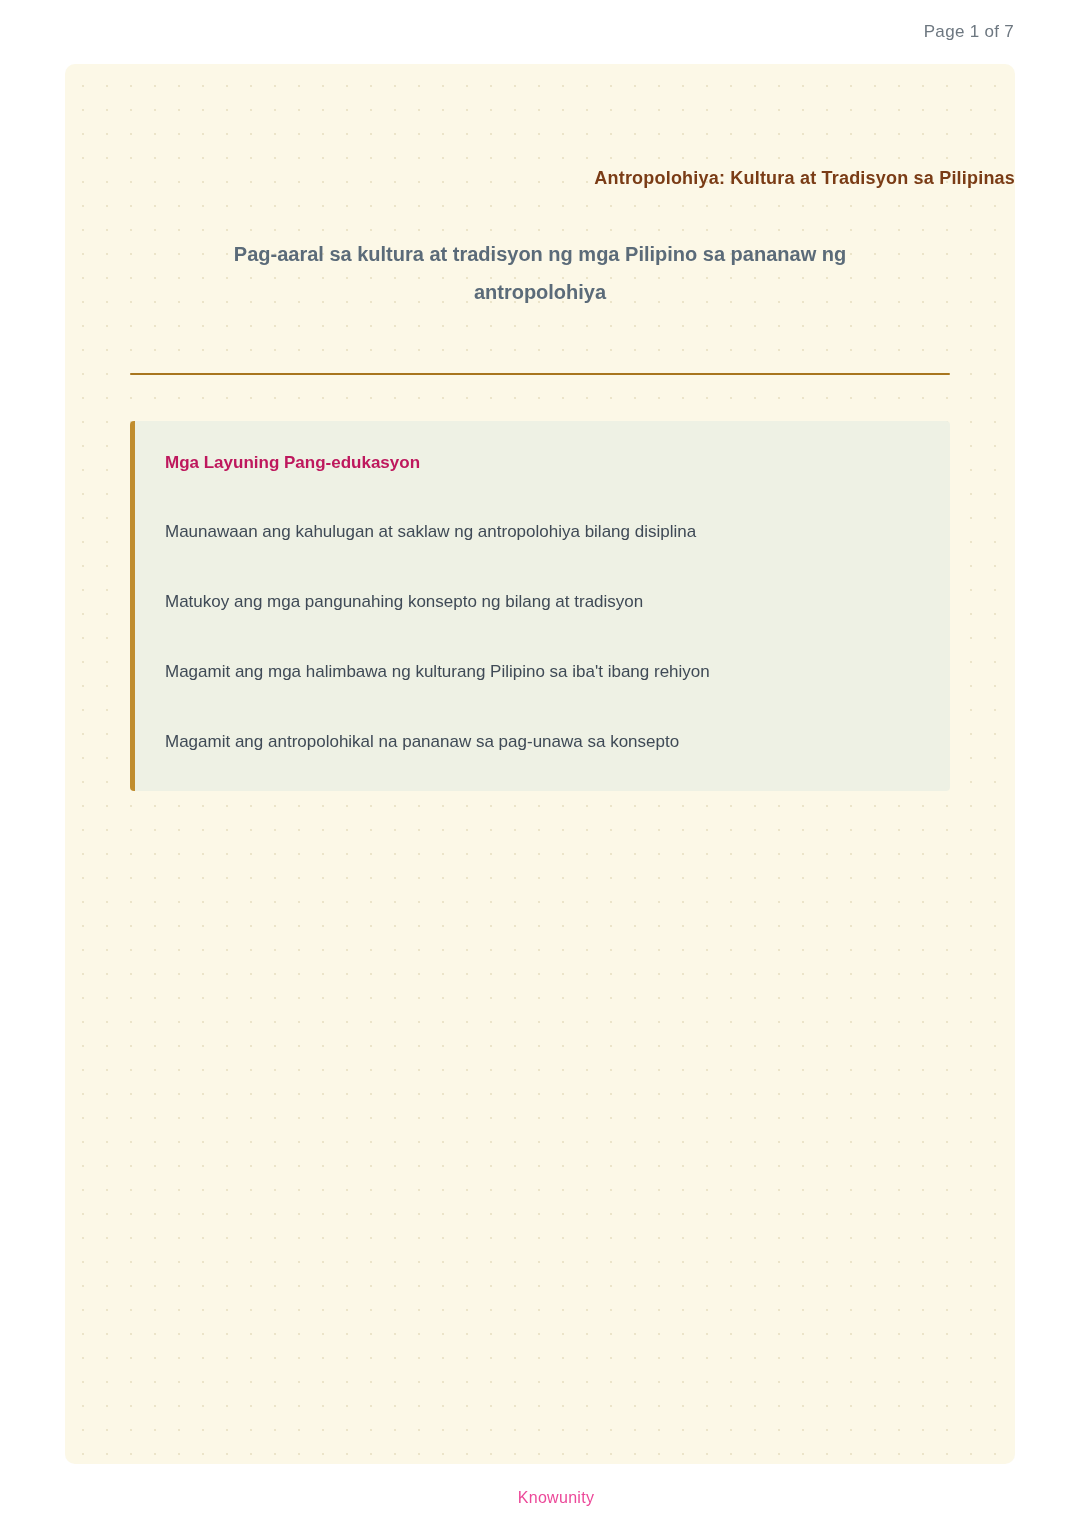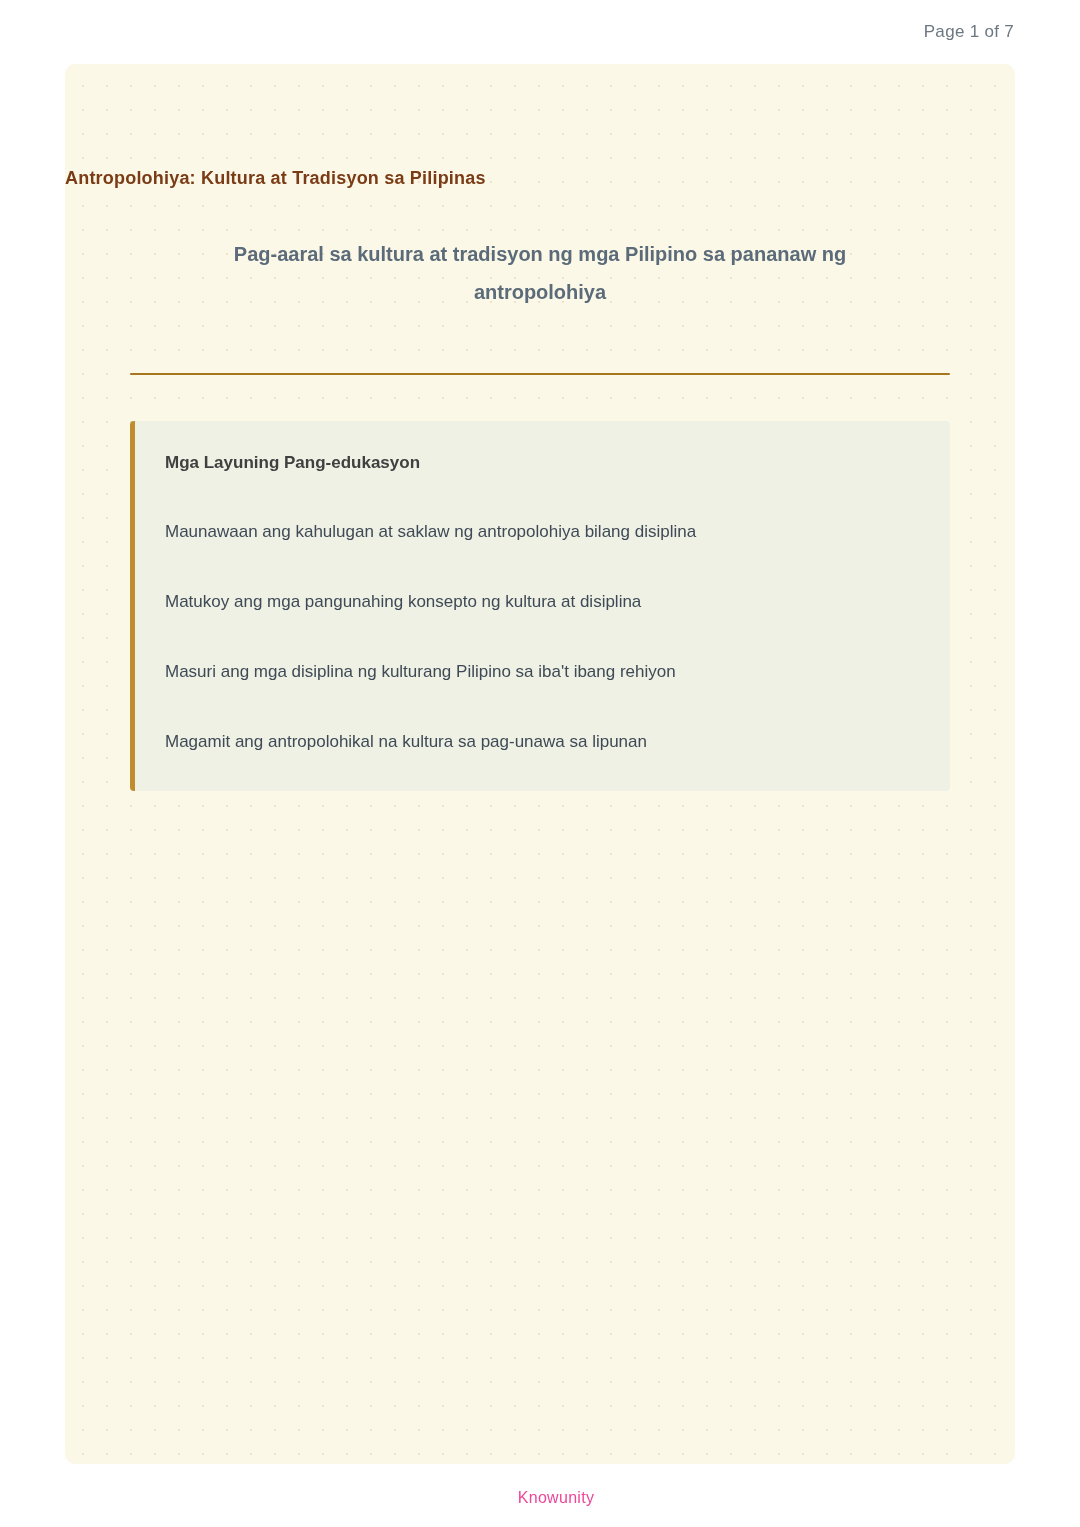--- a/index.html
+++ b/index.html
@@ -31,21 +31,21 @@
     height: 1400px;
     background-color: #fcf8e7;
     background-image: radial-gradient(circle, rgba(176, 155, 98, 0.22) 1.2px, transparent 1.4px);
     background-size: 24px 24px;
     background-position: 6px 10px;
     border-radius: 10px;
   }
 
   .page-title {
     margin-top: 104px;
-    text-align: left;
+    text-align: right;
     font-size: 18px;
     font-weight: 700;
     color: #7a3c16;
     letter-spacing: 0.2px;
   }
 
   .page-subtitle {
     margin: 46px auto 0 auto;
     max-width: 640px;
     text-align: center;
@@ -66,21 +66,21 @@
     margin: 46px 65px 0 65px;
     background: #eef1e4;
     border-left: 5px solid #c08d2e;
     border-radius: 4px;
     padding: 32px 36px 34px 30px;
   }
 
   .objectives-heading {
     font-size: 17px;
     font-weight: 700;
-    color: #404040;
+    color: #be185d;
     margin-bottom: 12px;
   }
 
   .objective-item {
     font-size: 17px;
     color: #3f4a56;
     line-height: 22px;
     margin-bottom: 24px;
     margin-top: 48px;
   }
@@ -111,23 +111,23 @@
 
   <p class="page-subtitle">Pag-aaral sa kultura at tradisyon ng mga Pilipino sa pananaw ng antropolohiya</p>
 
   <div class="divider"></div>
 
   <section class="objectives-box">
     <h2 class="objectives-heading">Mga Layuning Pang-edukasyon</h2>
 
     <div class="objective-item">Maunawaan ang kahulugan at saklaw ng antropolohiya bilang disiplina</div>
 
-    <div class="objective-item">Matukoy ang mga pangunahing konsepto ng kultura at disiplina</div>
+    <div class="objective-item">Matukoy ang mga pangunahing konsepto ng bilang at tradisyon</div>
 
-    <div class="objective-item">Masuri ang mga disiplina ng kulturang Pilipino sa iba't ibang rehiyon</div>
+    <div class="objective-item">Magamit ang mga halimbawa ng kulturang Pilipino sa iba't ibang rehiyon</div>
 
 
-    <div class="objective-item">Magamit ang antropolohikal na kultura sa pag-unawa sa lipunan</div>
+    <div class="objective-item">Magamit ang antropolohikal na pananaw sa pag-unawa sa konsepto</div>
   </section>
 
 </div>
 
 <div class="footer-brand">Knowunity</div>
 
 </body></html>

